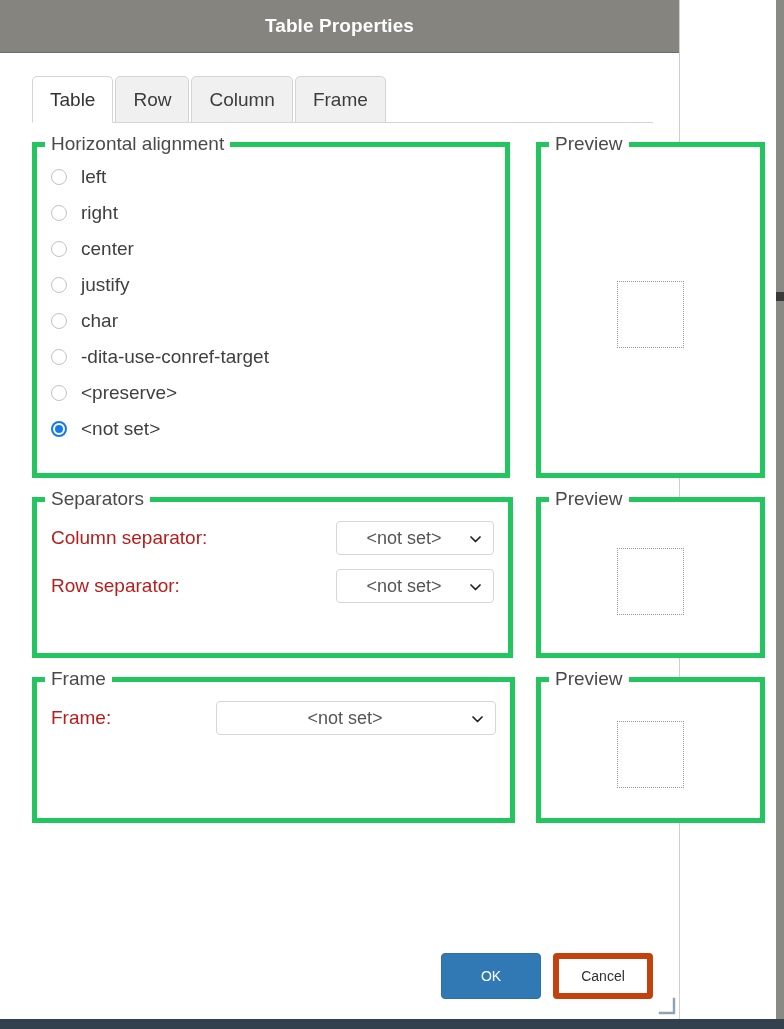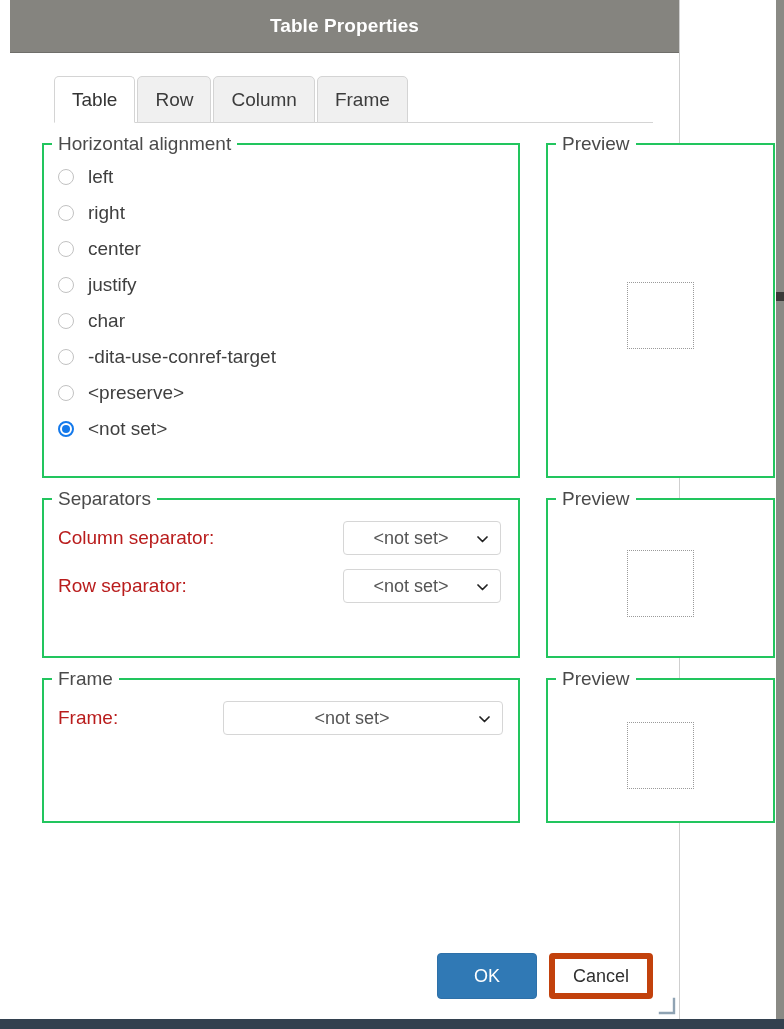--- a/index.html
+++ b/index.html
@@ -40,21 +40,20 @@
   .dialog {
     position: absolute;
     left: 0;
     top: 0;
     width: 680px;
     height: 1019px;
     background: #ffffff;
     border-right: 1px solid #cfcfcf;
     display: flex;
     flex-direction: column;
-    padding-left: 10px;
   }
 
   .titlebar {
     height: 53px;
     background: #85847f;
     border-bottom: 1px solid #6f6e6a;
     display: flex;
     align-items: center;
     justify-content: center;
     flex: 0 0 auto;
@@ -68,21 +67,21 @@
 
   .dialog-body {
     flex: 1 1 auto;
     position: relative;
     padding: 0;
   }
 
   
   .tabstrip {
     position: relative;
-    margin: 22px 26px 0 44px;
+    margin: 22px 26px 0 32px;
     height: 48px;
     display: flex;
     align-items: flex-end;
   }
   .tabstrip::after {
     content: "";
     position: absolute;
     left: 0;
     right: 0;
     bottom: 0;
@@ -122,21 +121,21 @@
     gap: 26px;
     margin-bottom: 10px;
   }
   .col-left  { width: 478px; flex: 0 0 478px; }
   .col-right { width: 229px; flex: 0 0 229px; }
 
   
   fieldset.group {
     margin: 0;
     padding: 0;
-    border: 2px solid #22c55e;
+    border: 5px solid #22c55e;
     background: #ffffff;
   }
   fieldset.group > legend {
     padding: 0 6px;
     margin-left: 8px;
     font-size: 19px;
     color: #4a4a4a;
     font-weight: normal;
   }
   .group-inner { padding: 4px 14px 14px 14px; }
@@ -251,21 +250,21 @@
     right: 26px;
     bottom: 20px;
     display: flex;
     align-items: center;
     gap: 12px;
   }
   .btn {
     height: 46px;
     min-width: 100px;
     padding: 0 18px;
-    font-size: 18px;
+    font-size: 14px;
     border-radius: 4px;
     display: flex;
     align-items: center;
     justify-content: center;
     cursor: default;
     white-space: nowrap;
   }
   .btn-primary {
     background: #3079b5;
     border: 1px solid #2e70a8;

